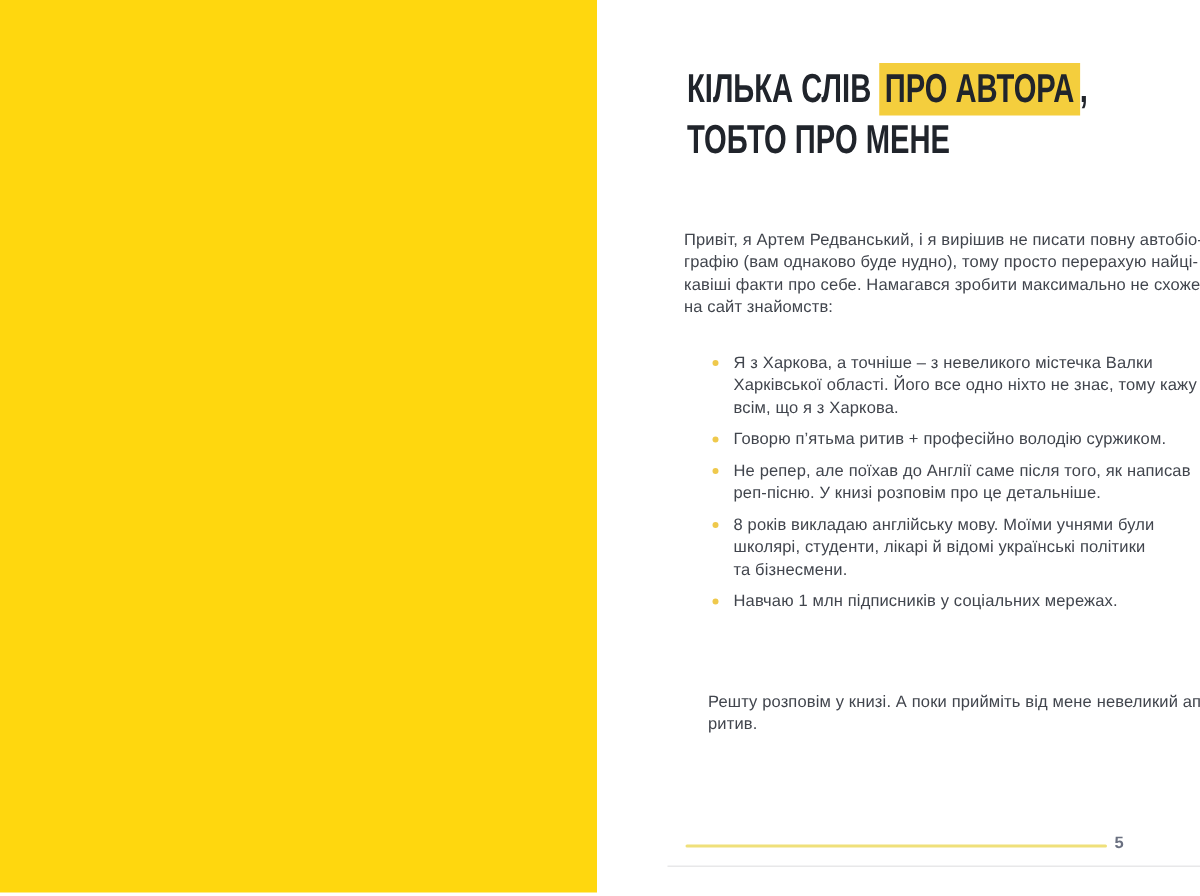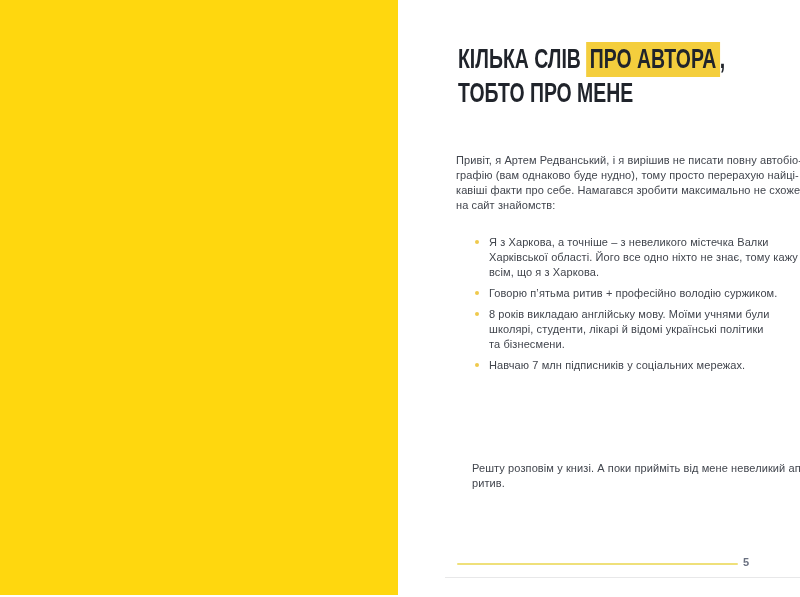--- a/index.html
+++ b/index.html
@@ -67,25 +67,29 @@
       <li class="fact bodytext">
         <span class="dot"></span>
         <div>Я з Харкова, а точніше – з невеликого містечка Валки<br>Харківської області. Його все одно ніхто не знає, тому кажу<br>всім, що я з Харкова.</div>
       </li>
       <li class="fact bodytext">
         <span class="dot"></span>
         <div>Говорю п’ятьма ритив + професійно володію суржиком.</div>
       </li>
       <li class="fact bodytext">
         <span class="dot"></span>
+        <div>Не репер, але поїхав до Англії саме після того, як написав<br>реп-пісню. У книзі розповім про це детальніше.</div>
+      </li>
+      <li class="fact bodytext">
+        <span class="dot"></span>
         <div>8 років викладаю англійську мову. Моїми учнями були<br>школярі, студенти, лікарі й відомі українські політики<br>та бізнесмени.</div>
       </li>
       <li class="fact bodytext">
         <span class="dot"></span>
-        <div>Навчаю 7 млн підписників у соціальних мережах.</div>
+        <div>Навчаю 1 млн підписників у соціальних мережах.</div>
       </li>
     </ul>
 
   <p class="bodytext closing">Решту розповім у книзі. А поки прийміть від мене невеликий апе-<br>ритив.</p>
 
   <div class="footer-rule"></div>
   <div class="page-number">5</div>
 
 </div>
 

